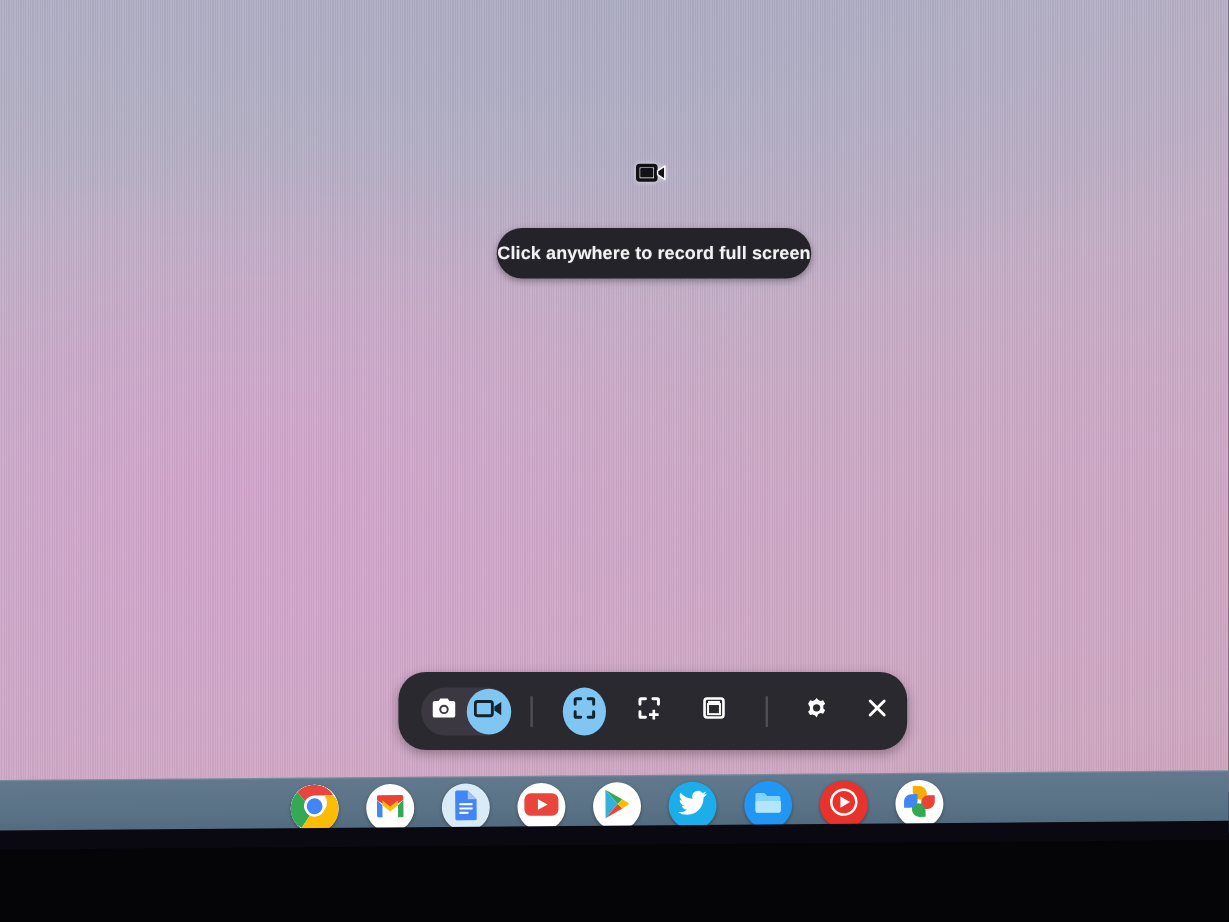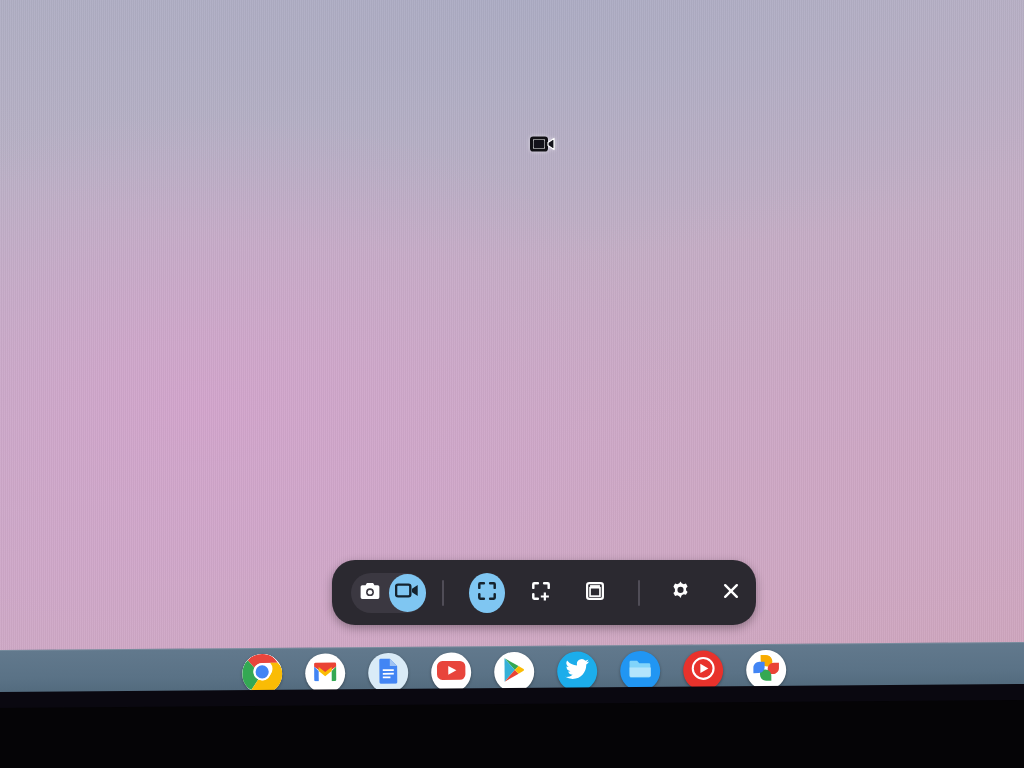--- a/index.html
+++ b/index.html
@@ -224,20 +224,23 @@
   <div class="wallpaper"></div>
 
   <div class="cursor">
     <svg width="26" height="18" viewBox="0 0 26 18">
       <rect x="1.5" y="3" width="15" height="12" rx="1.6" fill="#ffffff" stroke="#111015" stroke-width="3"></rect>
       <rect x="3.5" y="5" width="11" height="8" rx="0.8" fill="#13121a"></rect>
       <path d="M18 7.4 L24 3.4 L24 14.6 L18 10.6 Z" fill="#13121a" stroke="#ffffff" stroke-width="1.2" stroke-linejoin="round"></path>
     </svg>
   </div>
 
+  <div class="tooltip">
+    <span>Click anywhere to record full screen</span>
+  </div>
 
   <div class="capture-bar">
 
     <div class="type-toggle">
       <div class="tgl-btn" title="Screenshot">
         <span>
           <svg width="22" height="20" viewBox="0 0 24 22">
             <path d="M8.6 2.2h6.8l1.5 2.4h3.6a1.8 1.8 0 0 1 1.8 1.8v11.6a1.8 1.8 0 0 1-1.8 1.8H3.5a1.8 1.8 0 0 1-1.8-1.8V6.4a1.8 1.8 0 0 1 1.8-1.8h3.6z" fill="#ffffff"></path>
             <circle cx="12" cy="12.3" r="4.3" fill="#3b3841"></circle>
             <circle cx="12" cy="12.3" r="2.5" fill="#ffffff"></circle>

